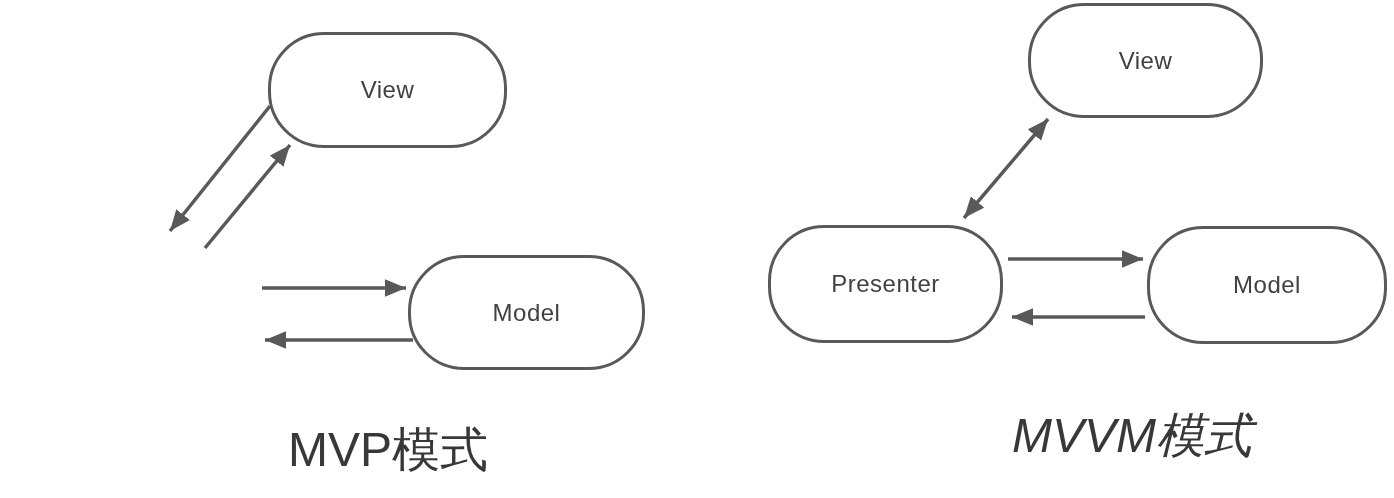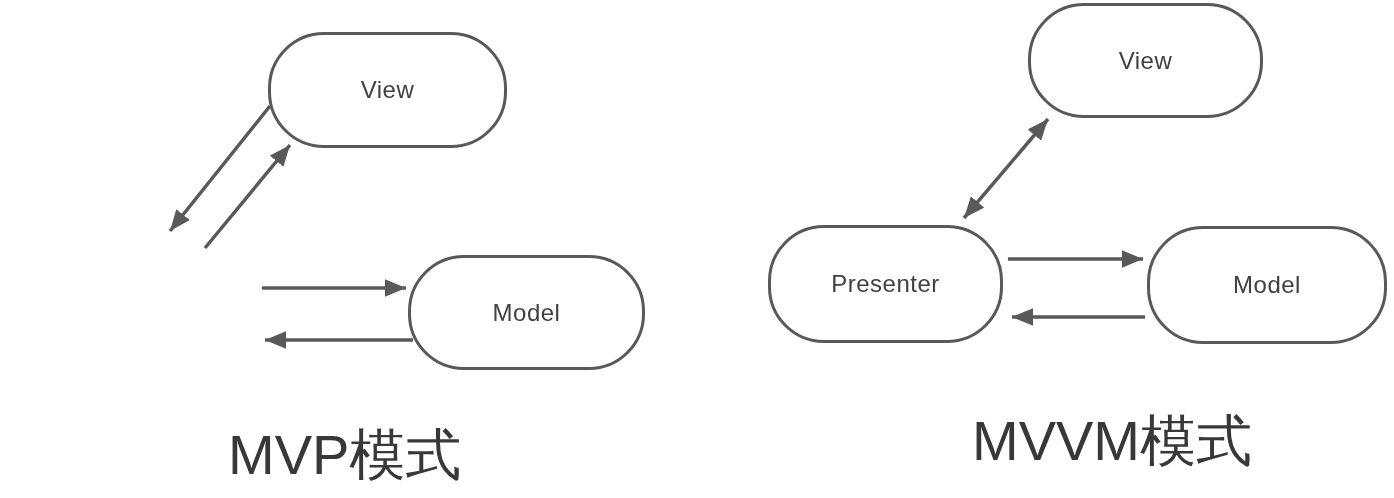--- a/index.html
+++ b/index.html
@@ -24,36 +24,36 @@
     border-radius:56px;
     background:var(--bg);
     display:flex;align-items:center;justify-content:center;
     color:var(--node-text);
     font-size:24px;
     letter-spacing:0.5px;
   }
   .diagram-title{
     position:absolute;
     width:320px;
-    text-align:left;
+    text-align:center;
     color:var(--title-text);
-    font-size:56px;
+    font-size:48px;
     white-space:nowrap;
   }
   
   .n-mvp-view{left:268px;top:32px;width:239px;height:116px;}
   .n-mvp-presenter{left:10px;top:254px;width:237px;height:114px;}
   .n-mvp-model{left:408px;top:255px;width:237px;height:115px;}
   
   .n-mvvm-view{left:1028px;top:3px;width:235px;height:115px;}
   .n-mvvm-viewmodal{left:768px;top:225px;width:235px;height:118px;}
   .n-mvvm-model{left:1147px;top:226px;width:240px;height:118px;}
   
   .t-mvp{left:228px;top:418px;}
-  .t-mvvm{left:972px;top:404px;}
+  .t-mvvm{left:972px;top:404px;font-style:italic;}
   line{stroke:var(--stroke);stroke-width:3.5;}
 </style>
 </head>
 <body>
 
 <div class="canvas">
 
   <svg class="arrow-layer" viewBox="0 0 1394 498" xmlns="http://www.w3.org/2000/svg">
     <defs>
       <marker id="ah" markerWidth="8" markerHeight="7" refX="6" refY="2.5" orient="auto-start-reverse" markerUnits="strokeWidth">

